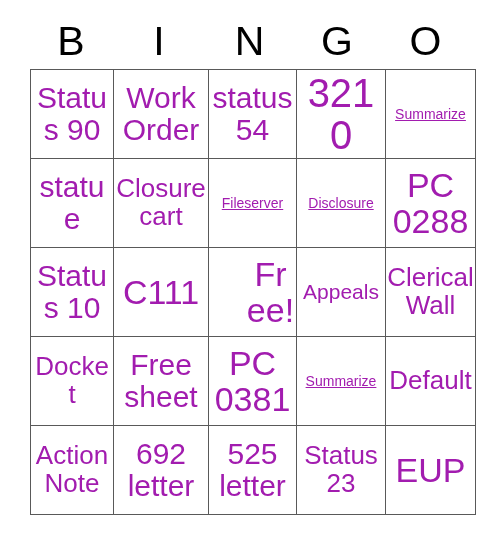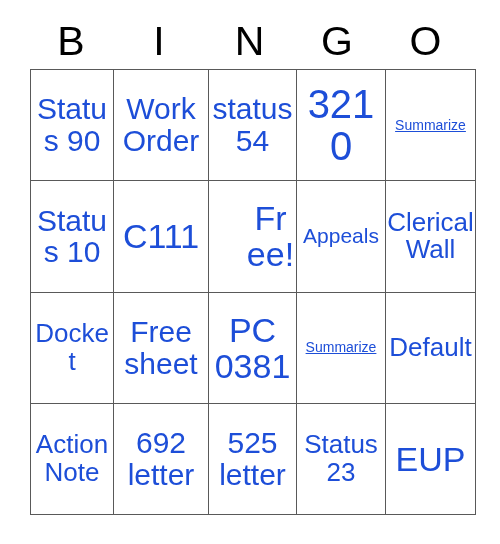--- a/index.html
+++ b/index.html
@@ -77,21 +77,21 @@
   .grid tr { height: 89px; }
 
   .cell-text {
     display: block;
     width: 100%;
     line-height: 1.06;
     word-break: break-word;
     padding: 0 1px;
     box-sizing: border-box;
     font-weight: 400;
-    color: #1d4ed8;
+    color: #a21caf;
   }
 
   
   .fs-xxl  { font-size: 40px; }
   .fs-xl   { font-size: 34px; }
   .fs-lg   { font-size: 30px; }
   .fs-md   { font-size: 26px; }
   .fs-sm   { font-size: 21px; }
   .fs-xs   { font-size: 14px; text-decoration: underline; }
 </style>
@@ -122,20 +122,37 @@
           </td>
         <td class="col-3" style="border-color: rgb(89, 89, 89); background-color: rgb(255, 255, 255);">
             <span class="cell-text fs-xxl">3210</span>
           </td>
         <td class="col-4" style="border-color: rgb(89, 89, 89); background-color: rgb(255, 255, 255);">
             <span class="cell-text fs-xs">Summarize</span>
           </td>
       </tr>
       <tr>
         <td class="col-0" style="border-color: rgb(89, 89, 89); background-color: rgb(255, 255, 255);">
+            <span class="cell-text fs-lg">statue</span>
+          </td>
+        <td class="col-1" style="border-color: rgb(89, 89, 89); background-color: rgb(255, 255, 255);">
+            <span class="cell-text fs-md">Closure cart</span>
+          </td>
+        <td class="col-2" style="border-color: rgb(89, 89, 89); background-color: rgb(255, 255, 255);">
+            <span class="cell-text fs-xs">Fileserver</span>
+          </td>
+        <td class="col-3" style="border-color: rgb(89, 89, 89); background-color: rgb(255, 255, 255);">
+            <span class="cell-text fs-xs">Disclosure</span>
+          </td>
+        <td class="col-4" style="border-color: rgb(89, 89, 89); background-color: rgb(255, 255, 255);">
+            <span class="cell-text fs-xl">PC 0288</span>
+          </td>
+      </tr>
+      <tr>
+        <td class="col-0" style="border-color: rgb(89, 89, 89); background-color: rgb(255, 255, 255);">
             <span class="cell-text fs-lg">Status 10</span>
           </td>
         <td class="col-1" style="border-color: rgb(89, 89, 89); background-color: rgb(255, 255, 255);">
             <span class="cell-text fs-xl">C111</span>
           </td>
         <td class="col-2" style="border-color: rgb(89, 89, 89); background-color: rgb(255, 255, 255); padding-left: 36px;">
             <span class="cell-text fs-xl">Free!</span>
           </td>
         <td class="col-3" style="border-color: rgb(89, 89, 89); background-color: rgb(255, 255, 255);">
             <span class="cell-text fs-sm">Appeals</span>

